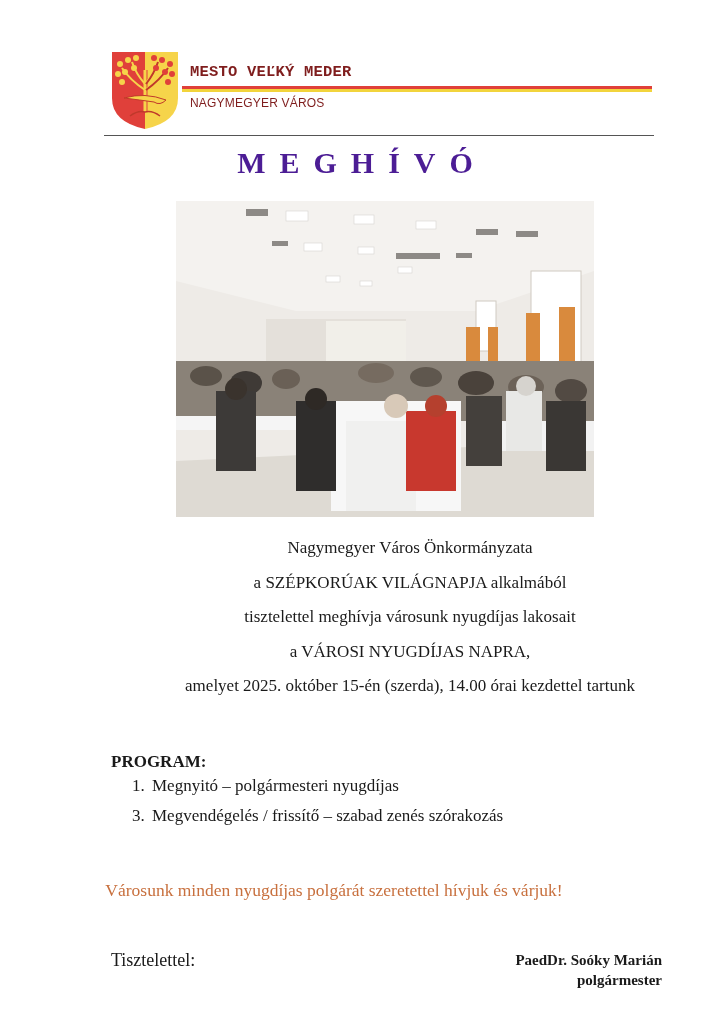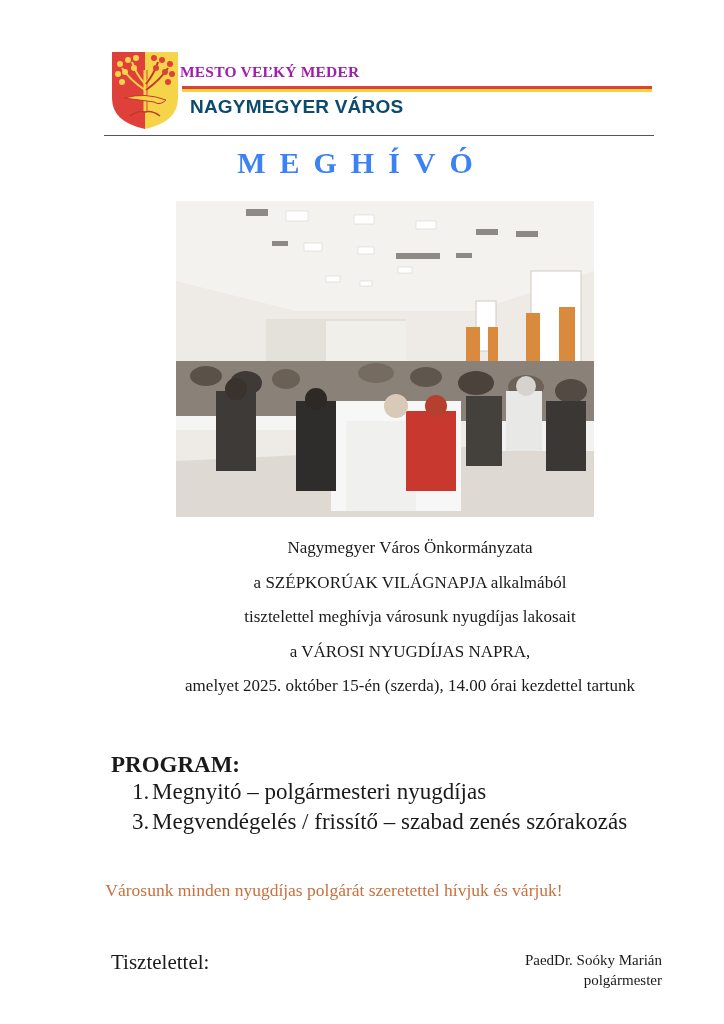--- a/index.html
+++ b/index.html
@@ -2,37 +2,37 @@
 <html><head>
   <meta charset="utf-8">
   <style>
     html, body { margin: 0; padding: 0; }
     body {
       width: 724px; height: 1024px; background: #ffffff; position: relative; overflow: hidden;
       font-family: "Liberation Serif", serif; color: #1a1a1a;
     }
     .header { position: absolute; left: 108px; top: 50px; width: 548px; height: 84px; }
     .coat { position: absolute; left: 2px; top: 0; width: 70px; height: 80px; }
-    .line1 { position: absolute; left: 72px; top: 13px; font-family: Liberation Serif, serif; font-weight: bold; font-size: 15.5px; letter-spacing: 0.2px; color: #a21caf; }
-    .line2 { position: absolute; left: 82px; top: 46px; font-family: "Liberation Sans", sans-serif; font-weight: bold; font-size: 19px; letter-spacing: 0.2px; color: #0c4a6e; }
+    .line1 { position: absolute; left: 82px; top: 13px; font-family: Liberation Mono, monospace; font-weight: bold; font-size: 15.5px; letter-spacing: 0.2px; color: #7f1d1d; }
+    .line2 { position: absolute; left: 82px; top: 46px; font-family: "Liberation Sans", sans-serif; font-weight: normal; font-size: 12px; letter-spacing: 0.2px; color: #7f1d1d; }
     .stripe { position: absolute; left: 74px; top: 36px; width: 470px; height: 6px; }
     .stripe .red { height: 3px; background: #e0403a; }
     .stripe .yellow { height: 3px; background: #f2d43c; }
     .rule { position: absolute; left: 104px; top: 135px; width: 550px; height: 1px; background: #555; }
-    .title { position: absolute; left: 0; width: 724px; top: 146px; text-align: center; font-family: "Liberation Serif", serif; font-weight: bold; font-size: 30px; letter-spacing: 14px; color: #3b82f6; }
+    .title { position: absolute; left: 0; width: 724px; top: 146px; text-align: center; font-family: "Liberation Serif", serif; font-weight: bold; font-size: 30px; letter-spacing: 14px; color: #4c1d95; }
     .photo { position: absolute; left: 176px; top: 201px; width: 418px; height: 316px; overflow: hidden; background: #ece9e5; }
     .body-text { position: absolute; left: 0; width: 724px; top: 531px; text-align: center; font-size: 17px; line-height: 34.5px; margin-left: 48px; }
-    .program { position: absolute; left: 111px; top: 752px; font-size: 23px; }
+    .program { position: absolute; left: 111px; top: 752px; font-size: 17px; }
     .program-head { font-weight: bold; margin-bottom: 2px; }
     .program-list { margin: 0; padding: 0; list-style: none; }
     .program-list li { height: 30px; line-height: 24px; padding-left: 21px; }
     .program-list .num { display: inline-block; width: 20px; }
     .closing { position: absolute; left: 0; width: 668px; top: 880px; text-align: center; font-size: 17.5px; color: #c8703e; }
-    .greeting { position: absolute; left: 111px; top: 950px; font-size: 21px; }
-    .sign { position: absolute; right: 62px; top: 950px; text-align: right; font-size: 15px; line-height: 20px; }
+    .greeting { position: absolute; left: 111px; top: 950px; font-size: 18px; }
+    .sign { position: absolute; right: 62px; top: 950px; text-align: right; font-size: 15px; line-height: 20px; font-weight: bold; }
   </style>
 </head>
 <body>
 
 <div class="header">
   <svg class="coat" viewBox="0 0 70 80">
     <defs>
       <clipPath id="shield">
           <path d="M2 2 H68 V48 Q68 72 35 79 Q2 72 2 48 Z"></path>
         </clipPath>

